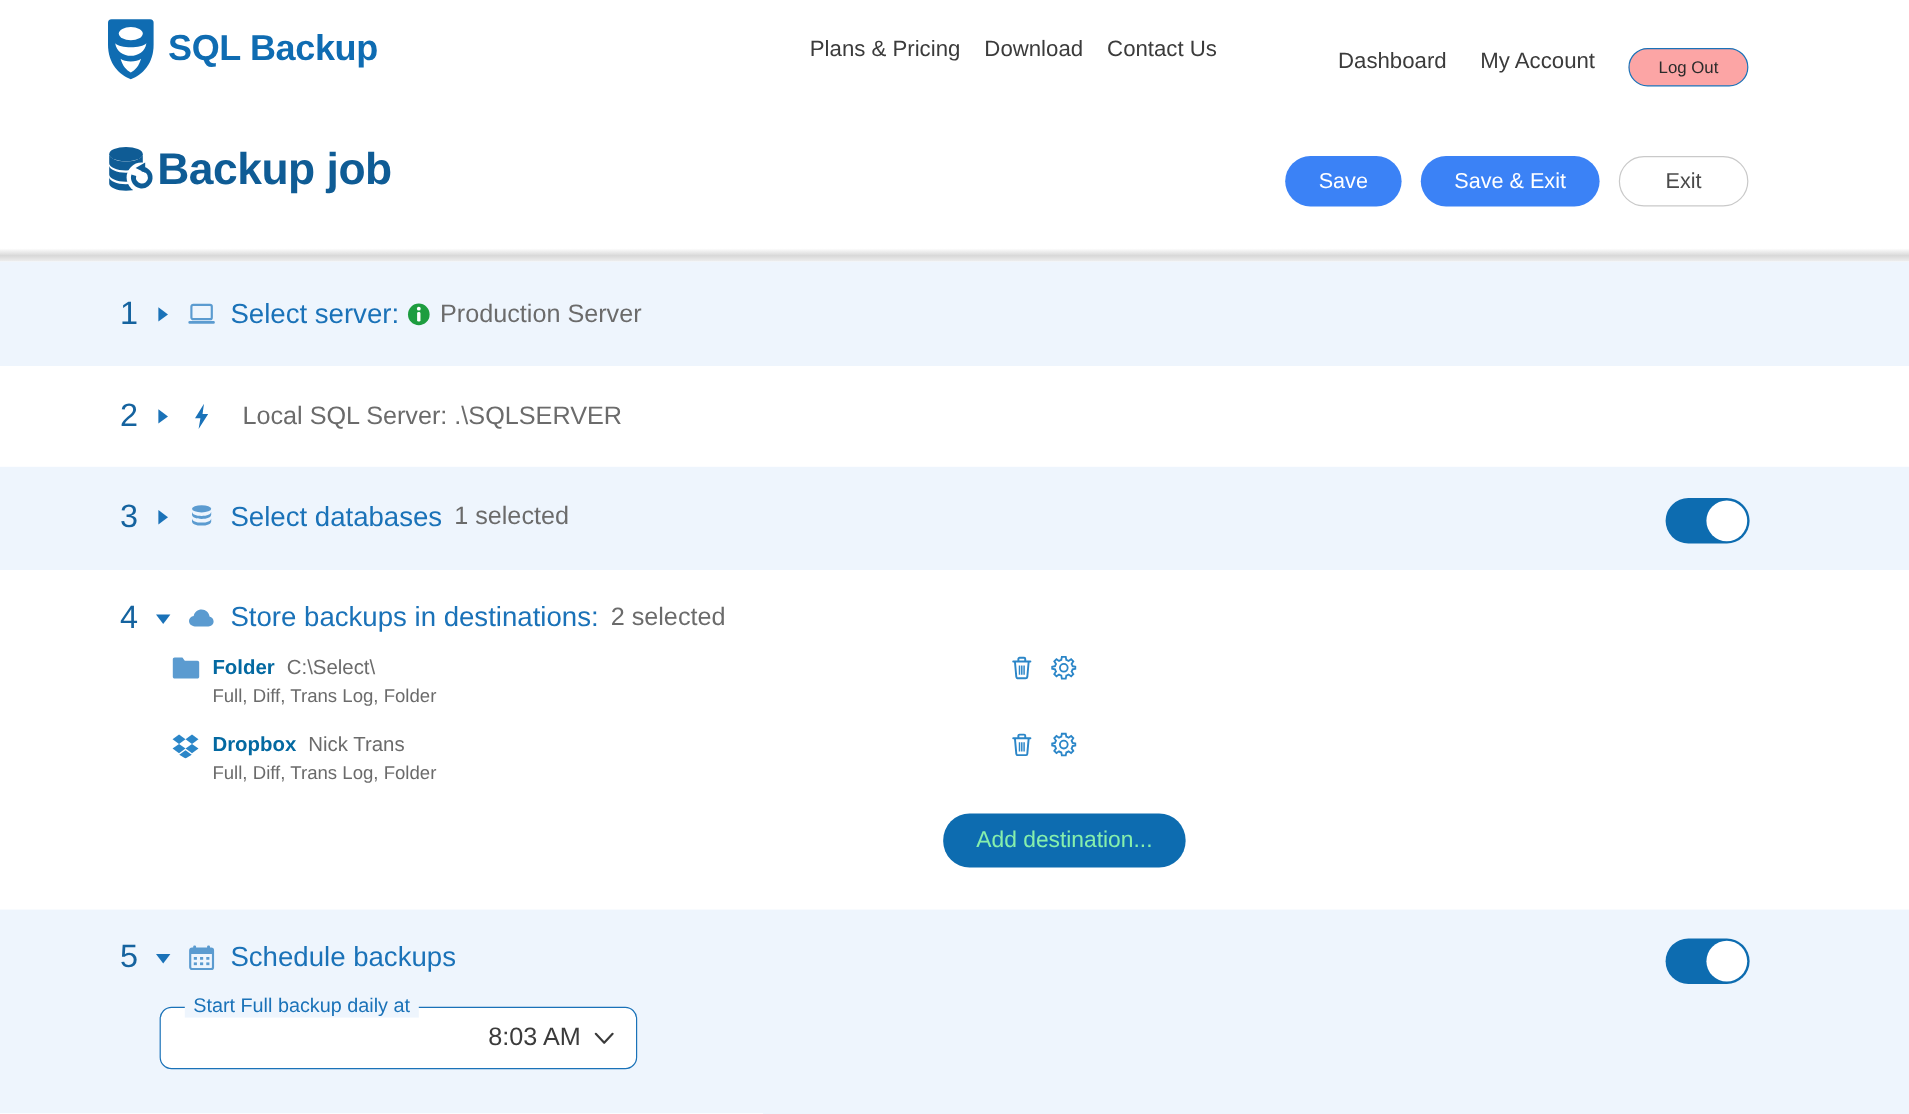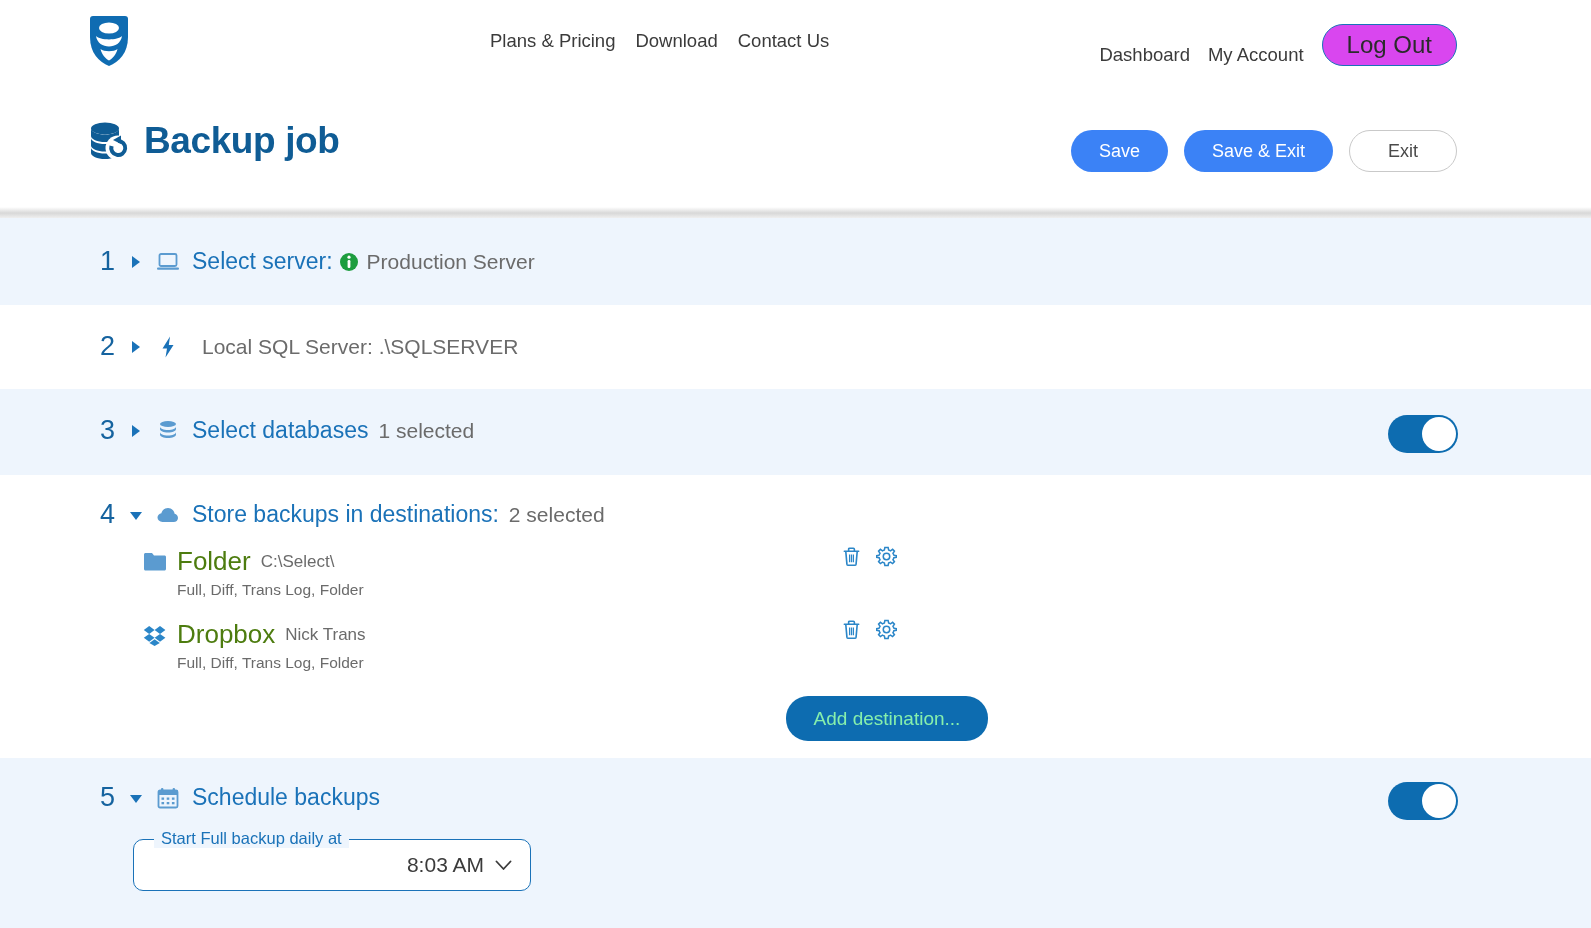--- a/index.html
+++ b/index.html
@@ -41,51 +41,51 @@
     margin-left: 360px;
   }
   .nav-link {
     font-size: 18.5px;
     color: #3b3b3b;
     white-space: nowrap;
     cursor: pointer;
   }
   .nav-right {
     display: flex;
-    align-items: flex-end;
-    gap: 18px;
+    align-items: flex-start;
+    gap: 28px;
     position: absolute;
     right: 134px;
-    top: 24px;
+    top: 40px;
   }
   .logout-btn {
     border: 1.5px solid #1a72b8;
     color: #2b2b2b;
-    font-size: 24px;
+    font-size: 14px;
     border-radius: 22px;
     padding: 8px 24px;
-    background: #d946ef;
+    background: #fca5a5;
     cursor: pointer;
     white-space: nowrap;
     line-height: 1;
   }
 
   
   .titlebar {
     position: relative;
     height: 128px;
     background: #ffffff;
   }
   .title-wrap {
     position: absolute;
     left: 88px;
     top: 38px;
     display: flex;
     align-items: center;
-    gap: 14px;
+    gap: 1px;
   }
   .title-icon { width: 42px; height: 42px; display: block; }
   .page-title {
     font-size: 37px;
     font-weight: bold;
     color: #0f5c95;
     letter-spacing: -0.4px;
     white-space: nowrap;
   }
   .actions {
@@ -197,21 +197,21 @@
   .dest {
     position: relative;
     margin-top: 16px;
   }
   .dest-row {
     display: flex;
     align-items: center;
     gap: 10px;
   }
   .dest-icon { width: 24px; height: 22px; flex: none; display: block; }
-  .dest-name { font-size: 26px; color: #4d7c0f; white-space: nowrap; }
+  .dest-name { font-size: 17px; color: #0369a1; white-space: nowrap; font-weight: bold; }
   .dest-detail { font-size: 17px; color: #6b6b6b; white-space: nowrap; }
   .dest-sub {
     font-size: 15.5px;
     color: #6b6b6b;
     margin-left: 34px;
     margin-top: 4px;
     white-space: nowrap;
   }
   .dest-tools {
     position: absolute;
@@ -283,20 +283,21 @@
 <div class="page">
 
   <div class="topbar">
     <div class="brand">
       <svg class="brand-logo" viewBox="0 0 42 52">
         <path d="M2 4 C2 2 3 1 5 1 L37 1 C39 1 40 2 40 4 L40 22 C40 38 31 47 21 51 C11 47 2 38 2 22 Z" fill="#0f6cb2"></path>
         <ellipse cx="21" cy="13" rx="10" ry="5.5" fill="#ffffff"></ellipse>
         <path d="M8 21 C12 25.5 30 25.5 34 21 C33 28 27 31.5 21 31.5 C15 31.5 9 28 8 21 Z" fill="#ffffff"></path>
         <path d="M12.5 34 C16 37 26 37 29.5 34 C28 40 24.5 43.5 21 45.5 C17.5 43.5 14 40 12.5 34 Z" fill="#ffffff"></path>
       </svg>
+      <span class="brand-name">SQL Backup</span>
     </div>
 
     <div class="nav-main">
       <span class="nav-link">Plans &amp; Pricing</span>
       <span class="nav-link">Download</span>
       <span class="nav-link">Contact Us</span>
     </div>
 
     <div class="nav-right">
       <span class="nav-link">Dashboard</span>

